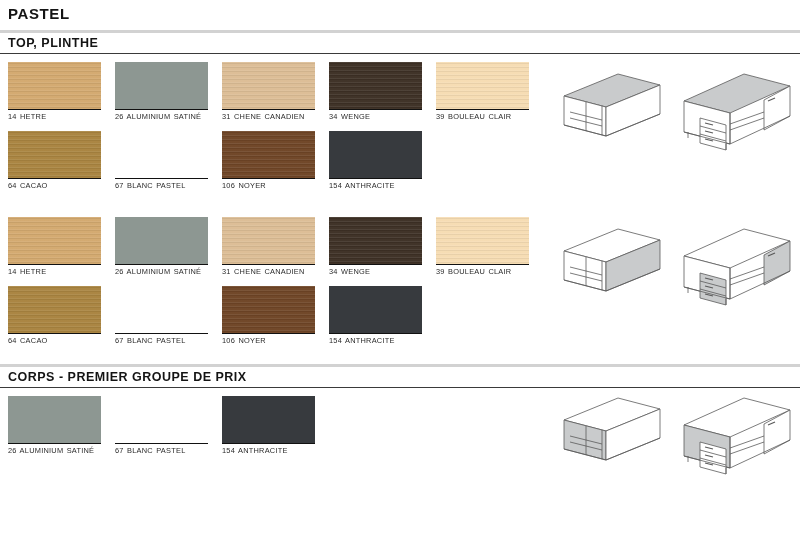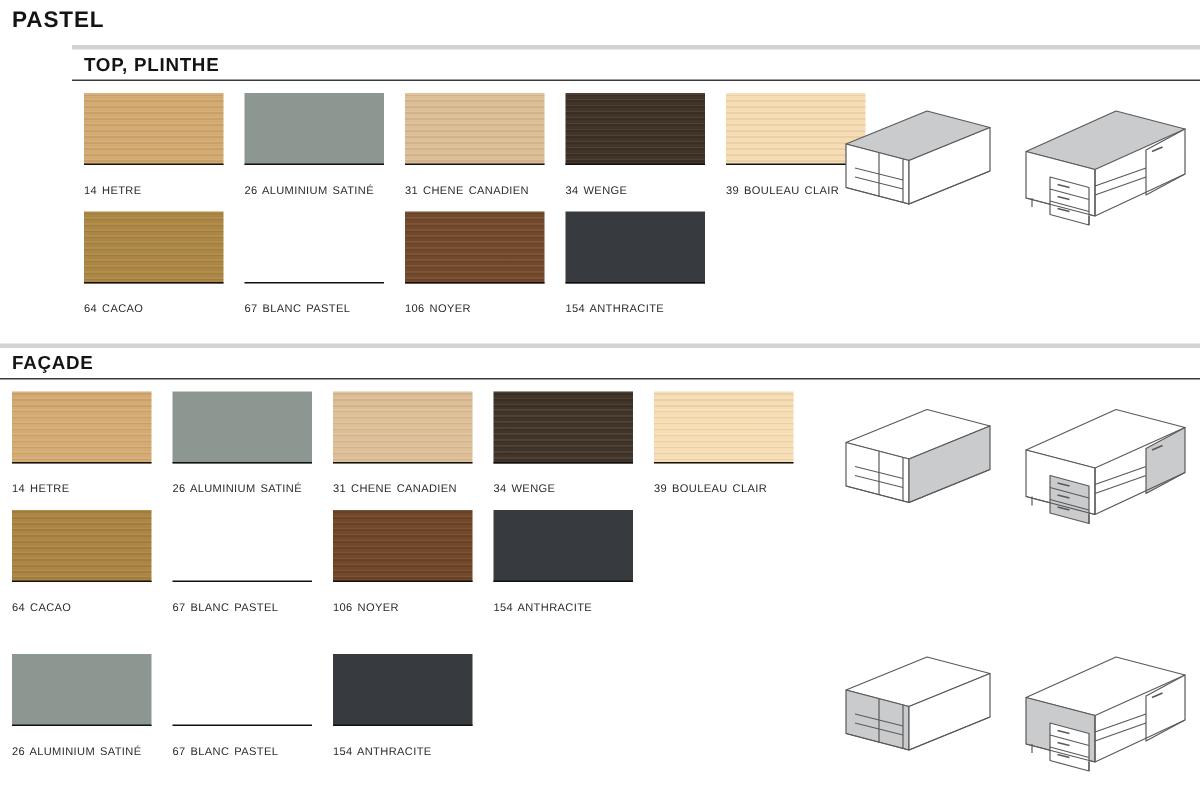--- a/index.html
+++ b/index.html
@@ -65,21 +65,21 @@
     position: relative;
   }
   .swatch-chip.is-white {
     background: #ffffff;
   }
   .swatch-label {
     font-size: 7.4px;
     line-height: 9.4px;
     letter-spacing: 0.25px;
     color: #2a2a2a;
-    padding-top: 12px;
+    padding-top: 2px;
     width: 100px;
     word-spacing: 1px;
   }
 
   
   .grain {
     position: absolute;
     left: 0; top: 0; right: 0; bottom: 0;
     background-image: repeating-linear-gradient(
         to bottom,
@@ -101,21 +101,21 @@
   .diagram {
     position: relative;
   }
 </style>
 </head>
 <body>
 
 <div class="page-title">PASTEL</div>
 
 <div id="sections-root">
-    <div class="section" style="margin-top: 8px; margin-left: 48px;">
+    <div class="section" style="margin-top: 8px;">
       <div class="section-head">
         <div class="section-head-title">TOP, PLINTHE</div>
       </div>
       <div class="swatch-area" style="padding-bottom: 18px;">
         <div class="swatch-row" style="padding-top: 8px;">
           <div class="swatch-cell">
             <div class="swatch-chip" style="background: rgb(211, 169, 111);">
               <div class="grain"></div>
             </div>
             <div class="swatch-label">14 HETRE</div>
@@ -217,23 +217,20 @@
       <line x1="6" y1="64" x2="52" y2="76"></line>
       <line x1="52" y1="76" x2="112" y2="48"></line>
       <line x1="10" y1="64" x2="10" y2="70"></line>
       <line x1="48" y1="76" x2="48" y2="82"></line>
     </g>
   </svg></div>
         </div>
       </div>
     </div>
     <div class="section">
-      <div class="section-head">
-        <div class="section-head-title">FAÇADE</div>
-      </div>
       <div class="swatch-area" style="padding-bottom: 18px;">
         <div class="swatch-row" style="padding-top: 8px;">
           <div class="swatch-cell">
             <div class="swatch-chip" style="background: rgb(211, 169, 111);">
               <div class="grain"></div>
             </div>
             <div class="swatch-label">14 HETRE</div>
           </div>
           <div class="swatch-cell">
             <div class="swatch-chip" style="background: rgb(141, 151, 146);">
@@ -332,20 +329,23 @@
       <line x1="6" y1="64" x2="52" y2="76"></line>
       <line x1="52" y1="76" x2="112" y2="48"></line>
       <line x1="10" y1="64" x2="10" y2="70"></line>
       <line x1="48" y1="76" x2="48" y2="82"></line>
     </g>
   </svg></div>
         </div>
       </div>
     </div>
     <div class="section">
+      <div class="section-head">
+        <div class="section-head-title">CORPS - PREMIER GROUPE DE PRIX</div>
+      </div>
       <div class="swatch-area" style="padding-bottom: 6px;">
         <div class="swatch-row" style="padding-top: 8px;">
           <div class="swatch-cell">
             <div class="swatch-chip" style="background: rgb(141, 151, 146);">
               <div class="grain flat"></div>
             </div>
             <div class="swatch-label">26 ALUMINIUM SATINÉ</div>
           </div>
           <div class="swatch-cell">
             <div class="swatch-chip is-white" style="background: rgb(255, 255, 255);">

